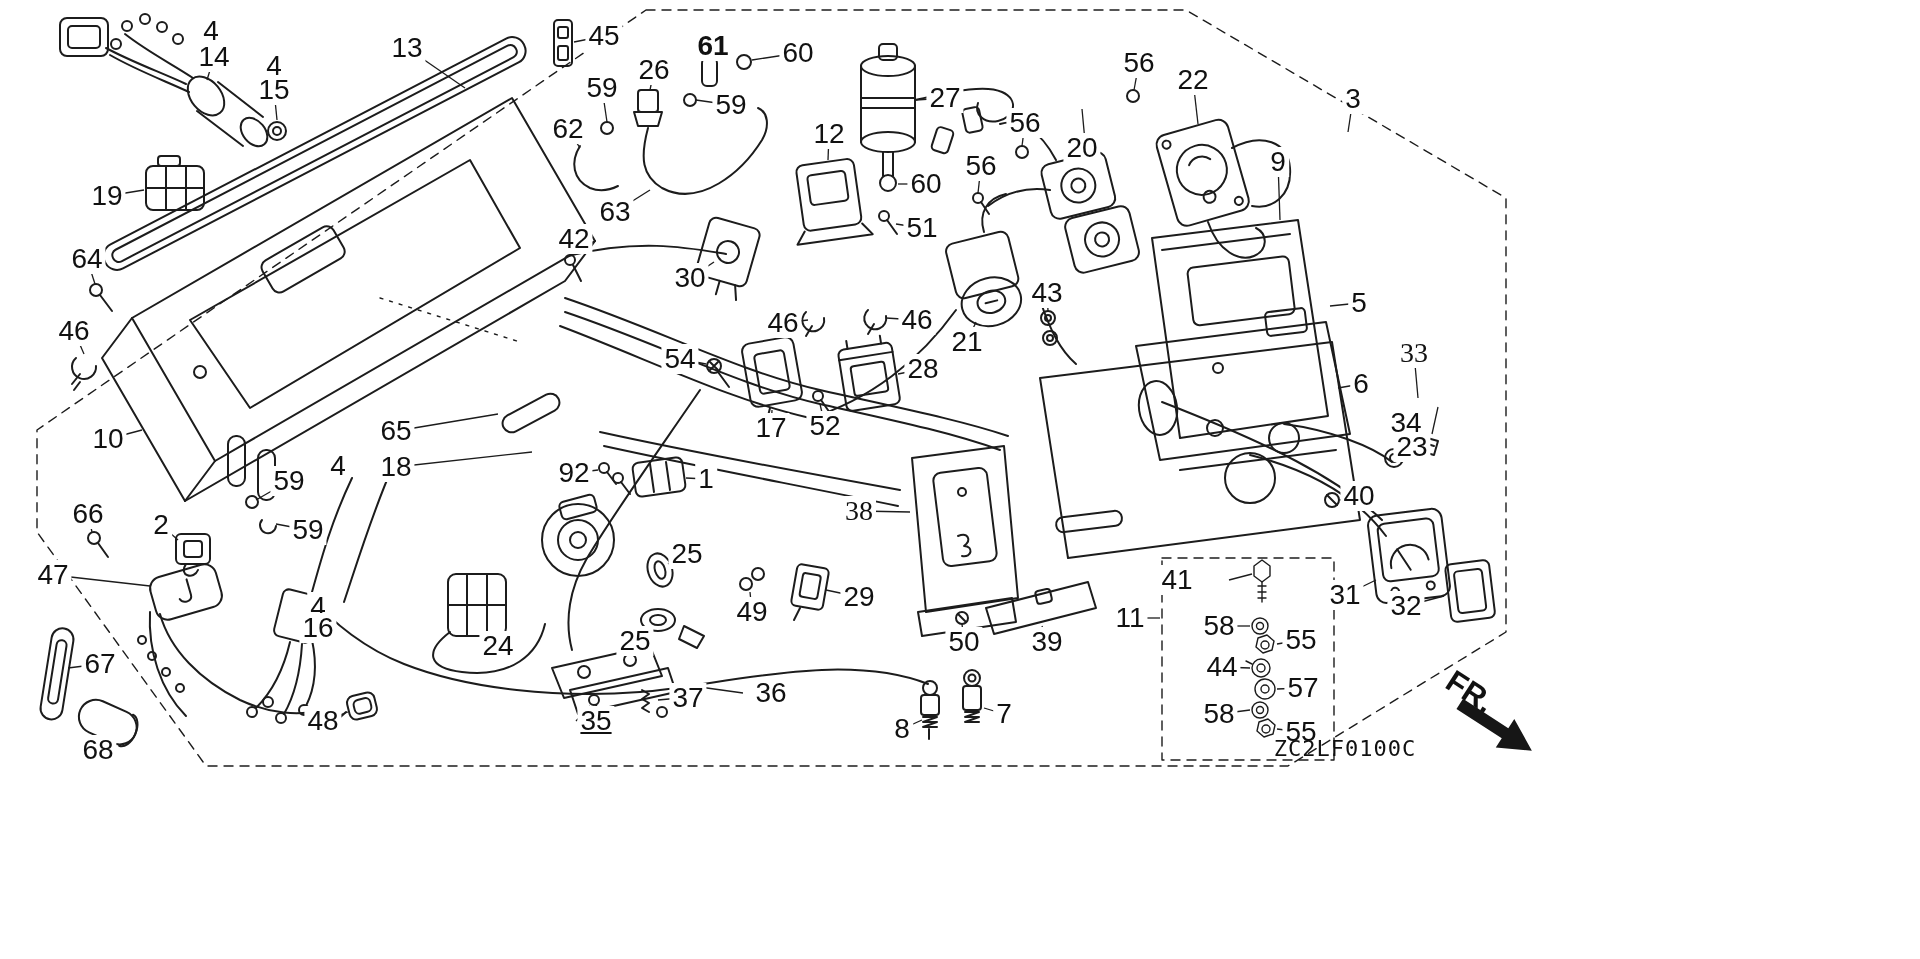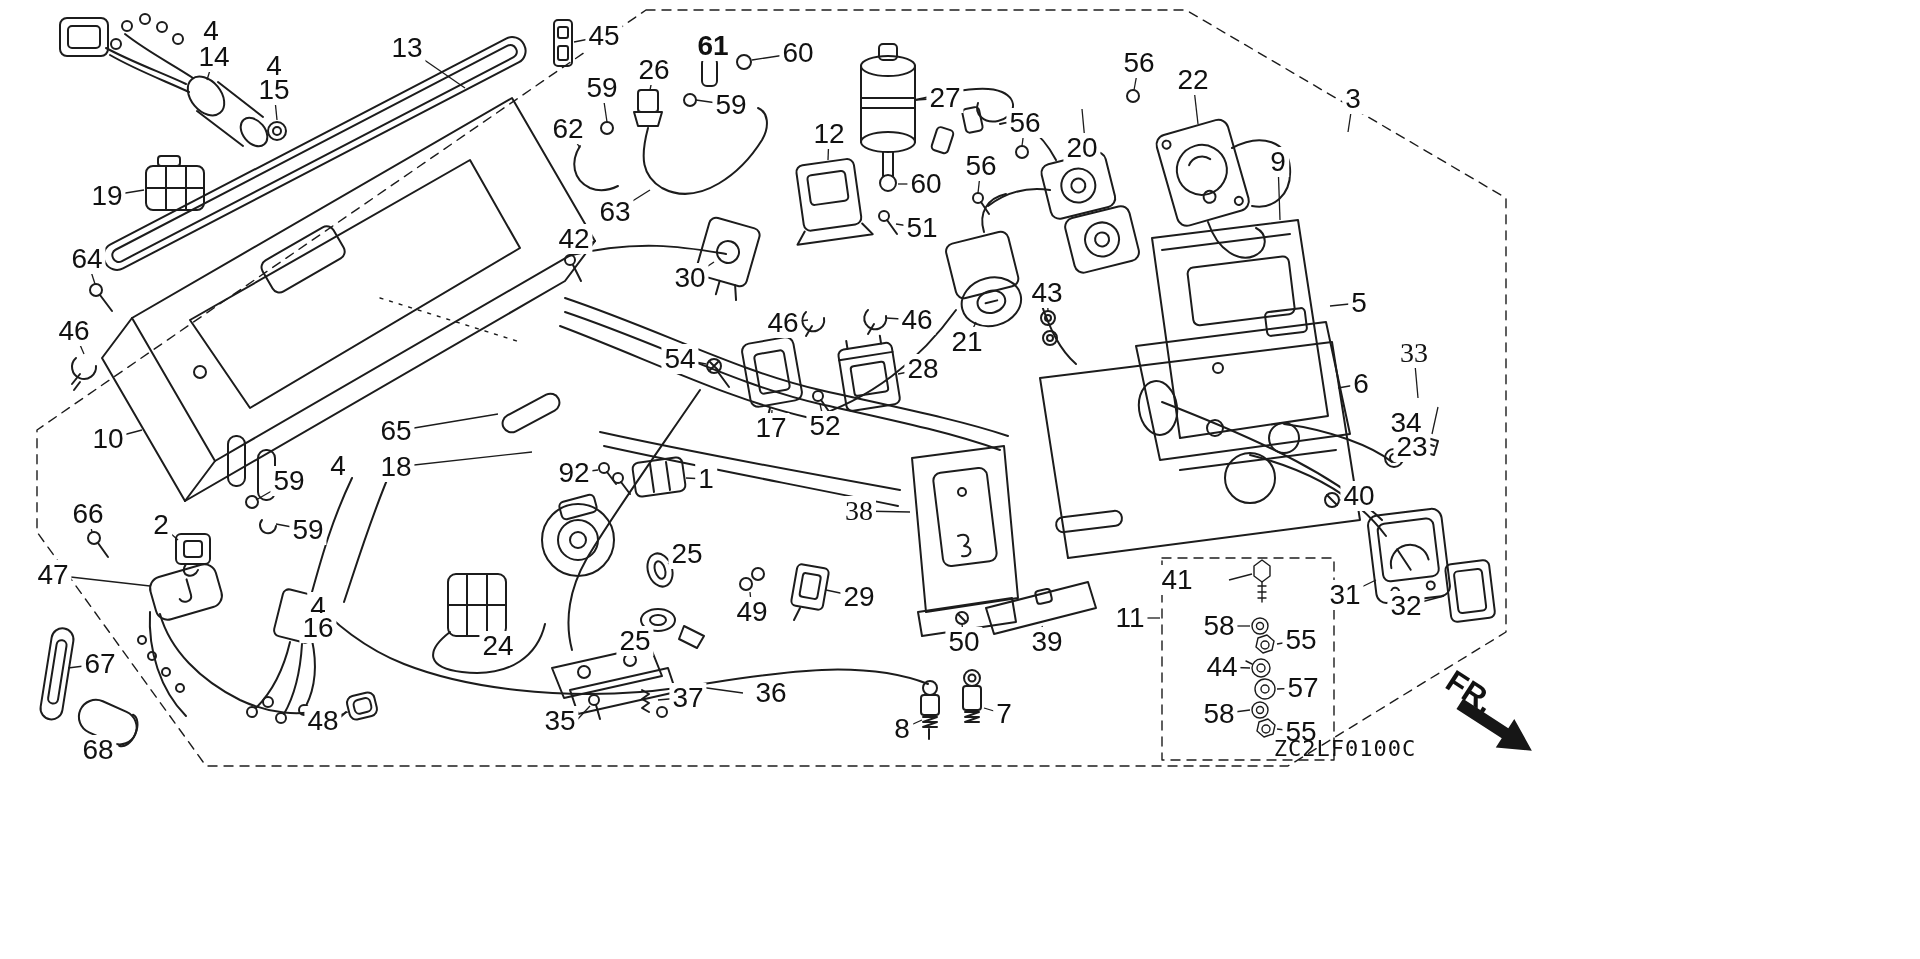--- a/index.html
+++ b/index.html
@@ -535,21 +535,21 @@
       <div class="callout" style="left: 635px; top: 641px;">25</div>
       <div class="callout" style="left: 964px; top: 642px;">50</div>
       <div class="callout" style="left: 1047px; top: 642px;">39</div>
       <div class="callout" style="left: 1222px; top: 667px;">44</div>
       <div class="callout" style="left: 1303px; top: 688px;">57</div>
       <div class="callout" style="left: 100px; top: 664px;">67</div>
       <div class="callout" style="left: 1219px; top: 714px;">58</div>
       <div class="callout" style="left: 1301px; top: 732px;">55</div>
       <div class="callout" style="left: 688px; top: 698px;">37</div>
       <div class="callout" style="left: 743px; top: 693px; margin-left: 28px;">36</div>
-      <div class="callout" style="left: 560px; top: 721px;">35</div>
+      <div class="callout" style="left: 596px; top: 721px; text-decoration: underline;">35</div>
       <div class="callout" style="left: 323px; top: 721px;">48</div>
       <div class="callout" style="left: 902px; top: 729px;">8</div>
       <div class="callout" style="left: 1004px; top: 714px;">7</div>
       <div class="callout" style="left: 98px; top: 750px;">68</div>
     </div>
 
   <div class="fr-label">FR.</div>
 
   <div class="diagram-code">ZC2LF0100C</div>
 </div>

